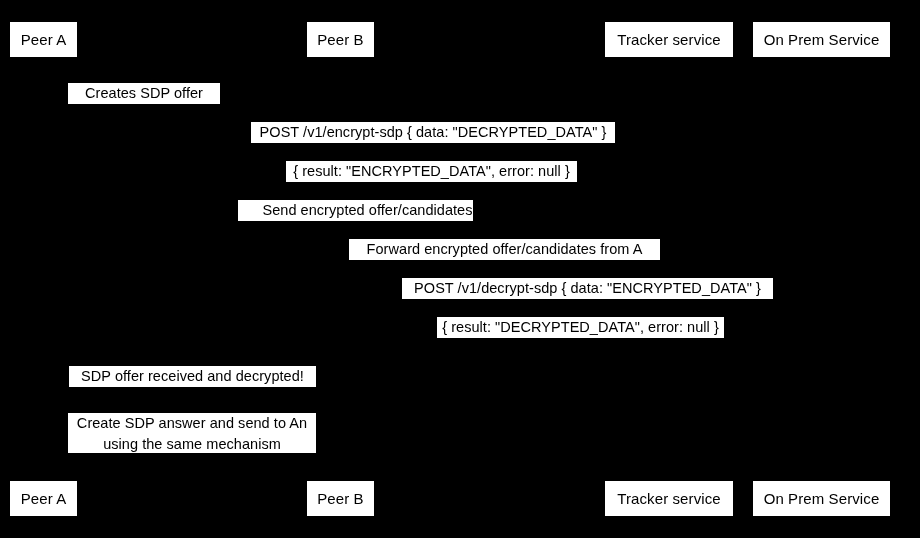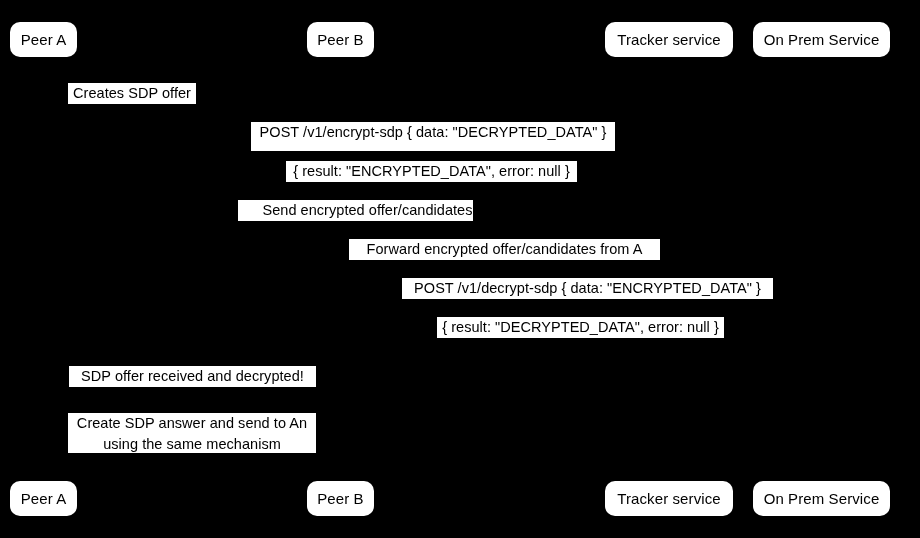--- a/index.html
+++ b/index.html
@@ -27,21 +27,20 @@
     background: #ffffff;
     color: #000000;
     font-size: 15px;
     line-height: 1;
     display: flex;
     align-items: center;
     justify-content: center;
     box-sizing: border-box;
     white-space: nowrap;
     letter-spacing: 0.1px;
-    border-radius: 10px;
   }
   .lifeline {
     position: absolute;
     width: 1px;
     background: #000000;
   }
   .msg-label {
     position: absolute;
     background: #ffffff;
     color: #000000;
@@ -92,22 +91,22 @@
     </div>
     <div class="participant" style="left: 307px; top: 481px; width: 67px; height: 35px;">
       <span>Peer B</span>
     </div>
     <div class="participant" style="left: 605px; top: 481px; width: 128px; height: 35px;">
       <span>Tracker service</span>
     </div>
     <div class="participant" style="left: 753px; top: 481px; width: 137px; height: 35px;">
       <span>On Prem Service</span>
     </div>
-    <div class="msg-label" style="left: 68px; top: 83px; width: 128px; height: 21px;">Creates SDP offer</div>
-    <div class="msg-label" style="left: 251px; top: 122px; width: 364px; height: 29px;">POST /v1/encrypt-sdp { data: "DECRYPTED_DATA" }</div>
+    <div class="msg-label" style="left: 68px; top: 83px; width: 152px; height: 21px;">Creates SDP offer</div>
+    <div class="msg-label" style="left: 251px; top: 122px; width: 364px; height: 21px;">POST /v1/encrypt-sdp { data: "DECRYPTED_DATA" }</div>
     <div class="msg-label" style="left: 286px; top: 161px; width: 291px; height: 21px;">{ result: "ENCRYPTED_DATA", error: null }</div>
     <div class="msg-label" style="left: 238px; top: 200px; width: 235px; height: 21px; padding-left: 24px;">Send encrypted offer/candidates</div>
     <div class="msg-label" style="left: 349px; top: 239px; width: 311px; height: 21px;">Forward encrypted offer/candidates from A</div>
     <div class="msg-label" style="left: 394px; top: 278px; width: 371px; height: 21px; margin-left: 8px;">POST /v1/decrypt-sdp { data: "ENCRYPTED_DATA" }</div>
     <div class="msg-label" style="left: 437px; top: 317px; width: 287px; height: 21px;">{ result: "DECRYPTED_DATA", error: null }</div>
     <div class="msg-label" style="left: 68px; top: 413px; width: 248px; height: 40px;">Create SDP answer and send to An
 using the same mechanism</div>
     <div class="msg-label" style="left: 69px; top: 366px; width: 247px; height: 21px;">SDP offer received and decrypted!</div>
   </div>
 

